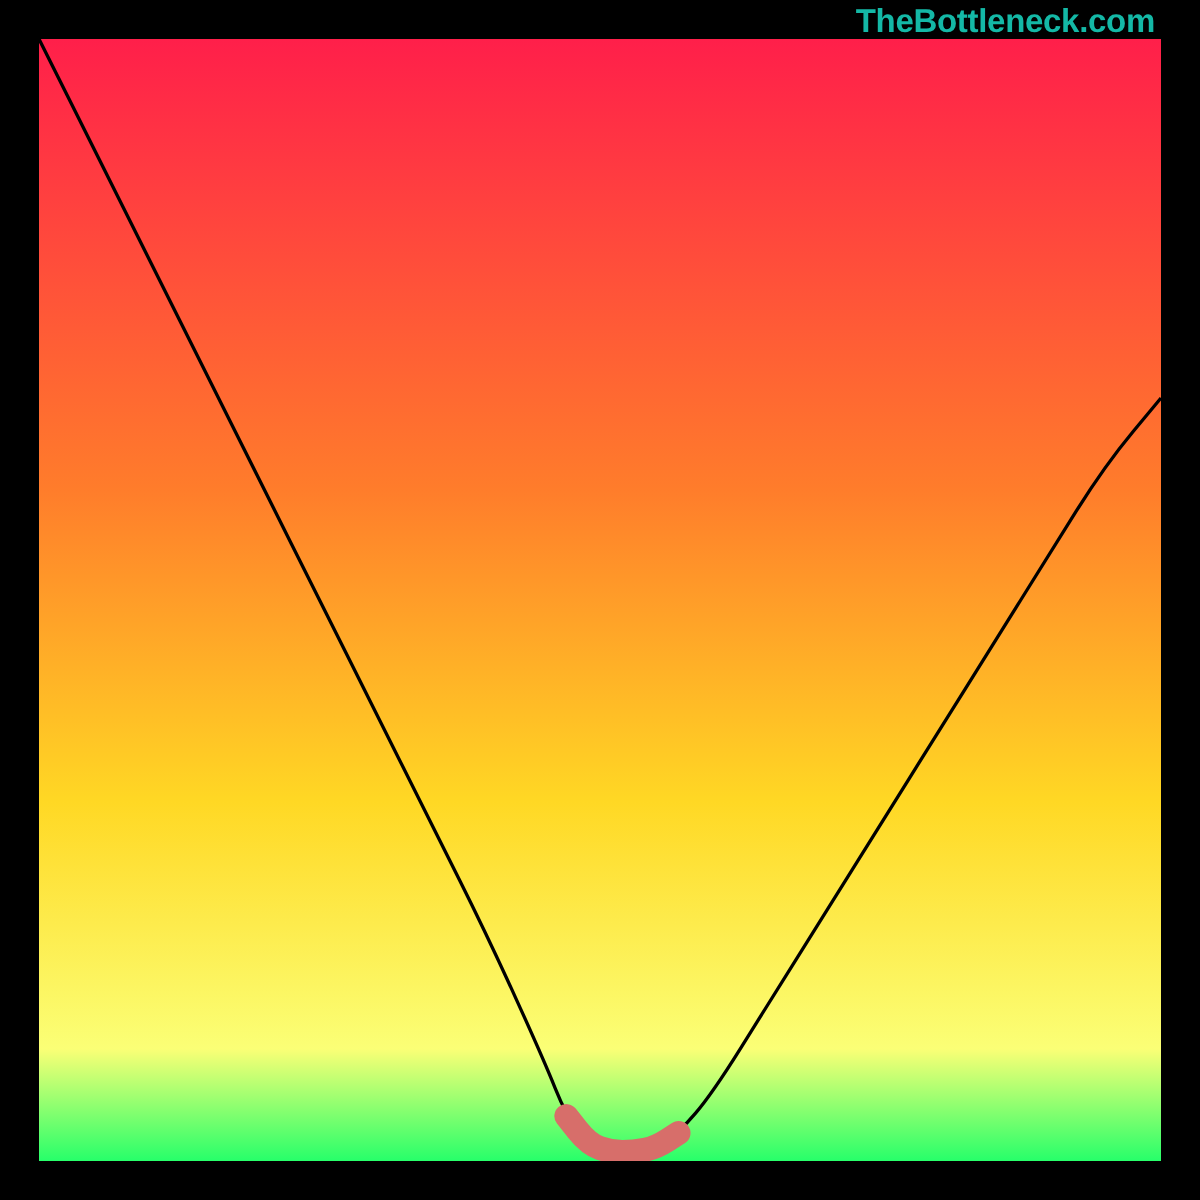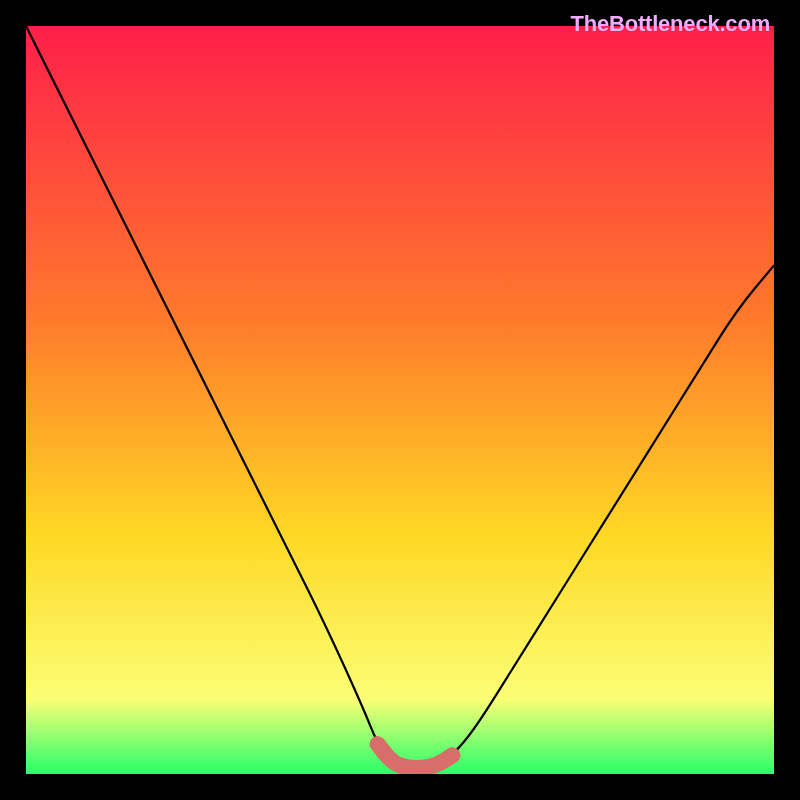--- a/index.html
+++ b/index.html
@@ -13,26 +13,26 @@
   .frame {
     position: absolute;
     left: 26px;
     top: 26px;
     width: 748px;
     height: 748px;
     background: #000000;
   }
   .watermark {
     position: absolute;
-    top: 11px;
+    top: 1px;
     right: 30px;
     font-family: Arial, Helvetica, sans-serif;
     font-size: 22px;
     font-weight: 600;
-    color: #f0abfc;
+    color: #14b8a6;
     letter-spacing: -0.2px;
     text-align: right;
   }
   .plot {
     position: absolute;
     left: 26px;
     top: 26px;
     width: 748px;
     height: 748px;
   }

